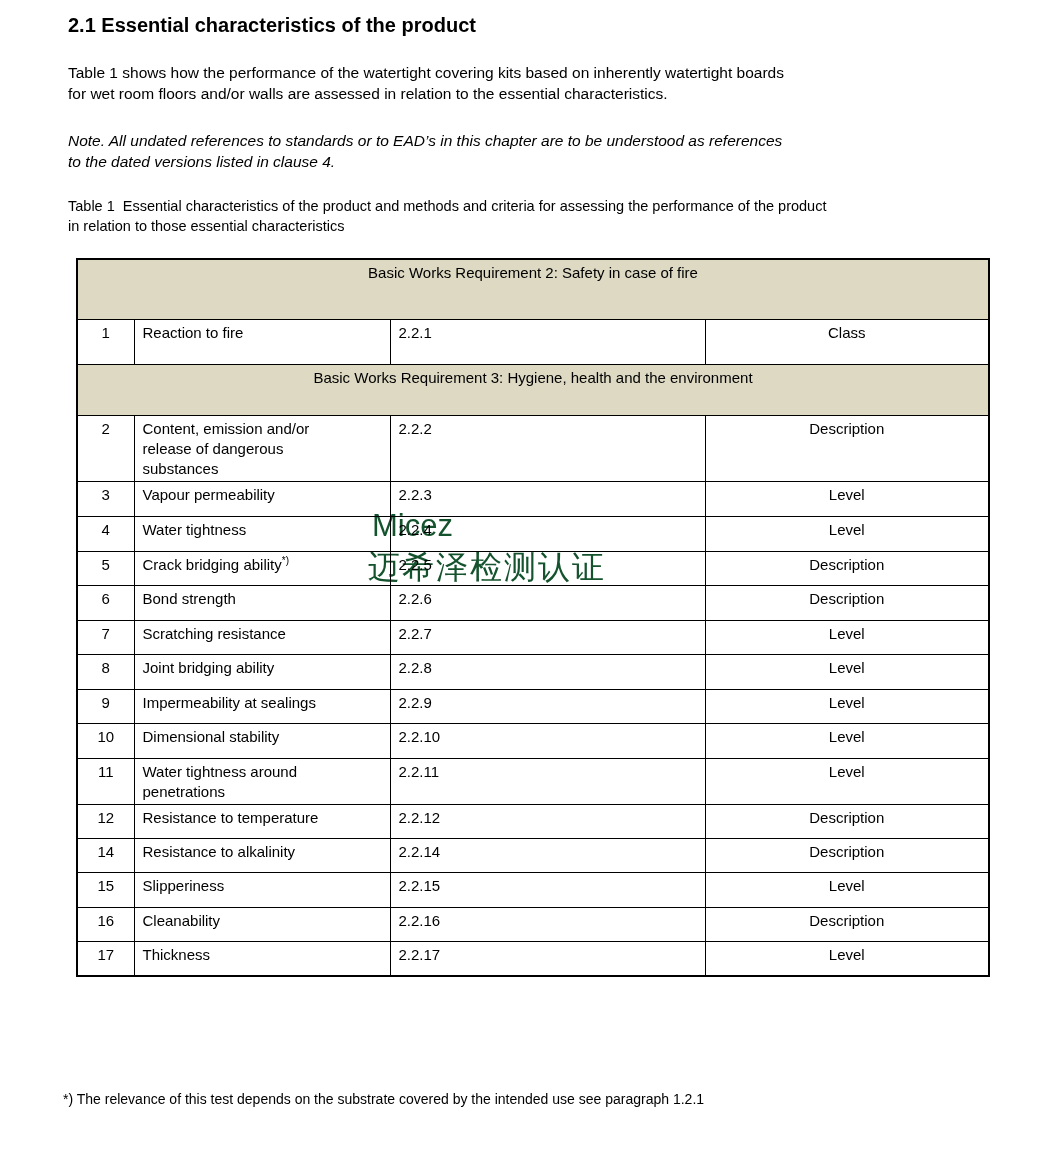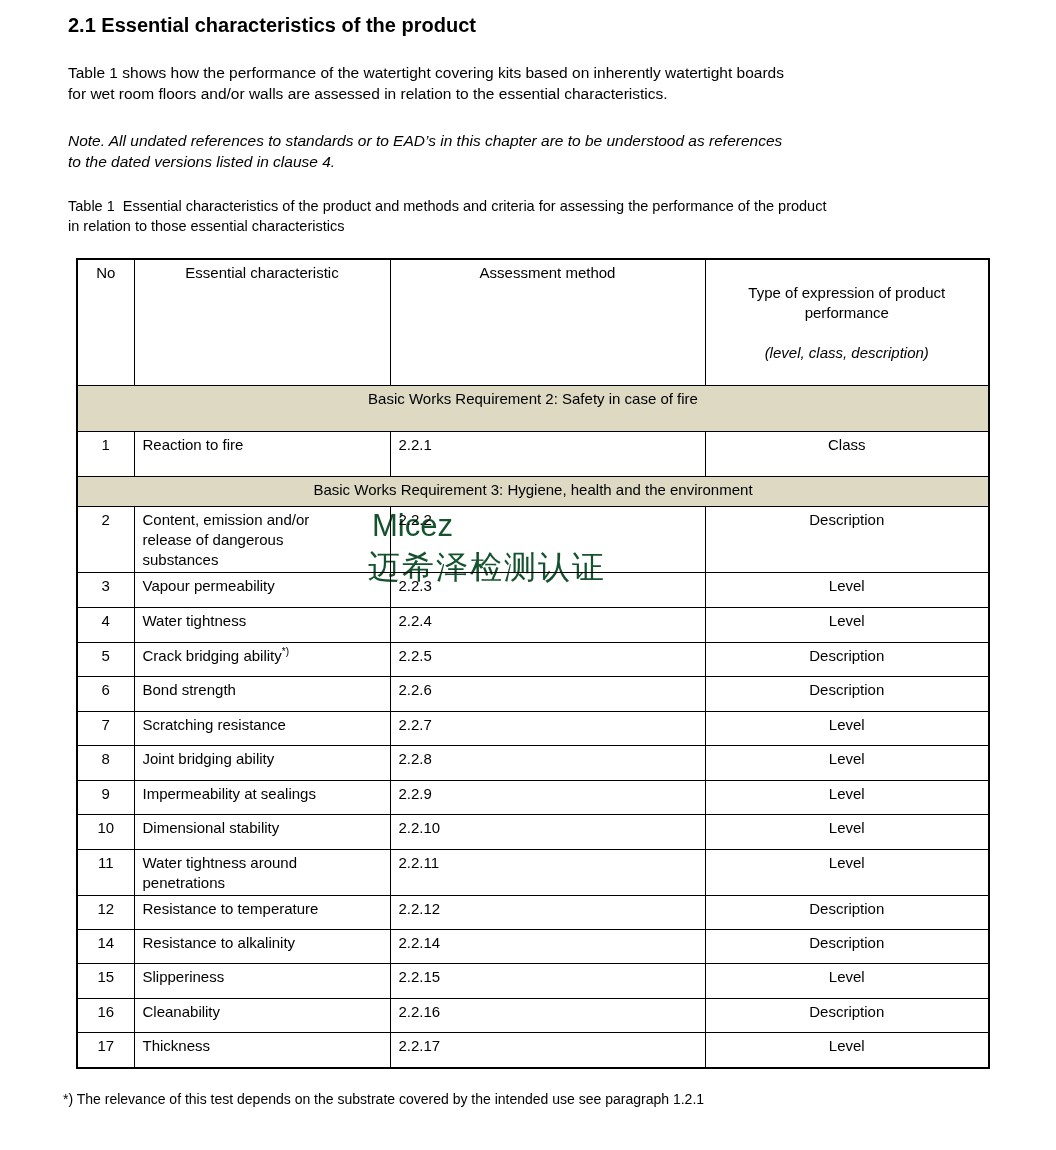--- a/index.html
+++ b/index.html
@@ -53,43 +53,33 @@
 in relation to those essential characteristics</div>
 
 <table id="ectable">
   <colgroup>
     <col style="width:57px">
       <col style="width:256px">
       <col style="width:315px">
       <col style="width:284px">
   </colgroup>
   <tbody>
-    <tr class="head" style="height:62px">
-      <td class="c-no">No</td>
-      <td>Essential characteristic</td>
-      <td>Assessment method</td>
-      <td>
-        <div>Type of expression of product
-performance</div>
-        <div class="type-note">(level, class, description)</div>
-      </td>
-    </tr>
 
-    <tr class="sec" style="height:46px">
+    <tr class="sec" style="height:60px">
       <td colspan="4">Basic Works Requirement 2: Safety in case of fire</td>
     </tr>
 
     <tr style="height:45px">
       <td class="c-no">1</td>
       <td>Reaction to fire</td>
       <td>2.2.1</td>
       <td class="c-typ">Class</td>
     </tr>
 
-    <tr class="sec" style="height:30px">
+    <tr class="sec" style="height:51px">
       <td colspan="4">Basic Works Requirement 3: Hygiene, health and the environment</td>
     </tr>
 
     <tr style="height:62px">
       <td class="c-no">2</td>
       <td>Content, emission and/or
 release of dangerous
 substances</td>
       <td>2.2.2</td>
       <td class="c-typ">Description</td>

